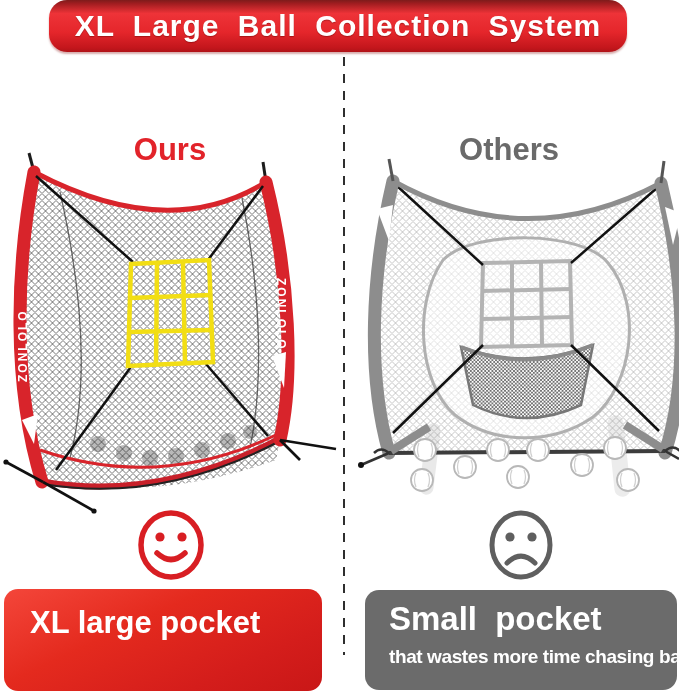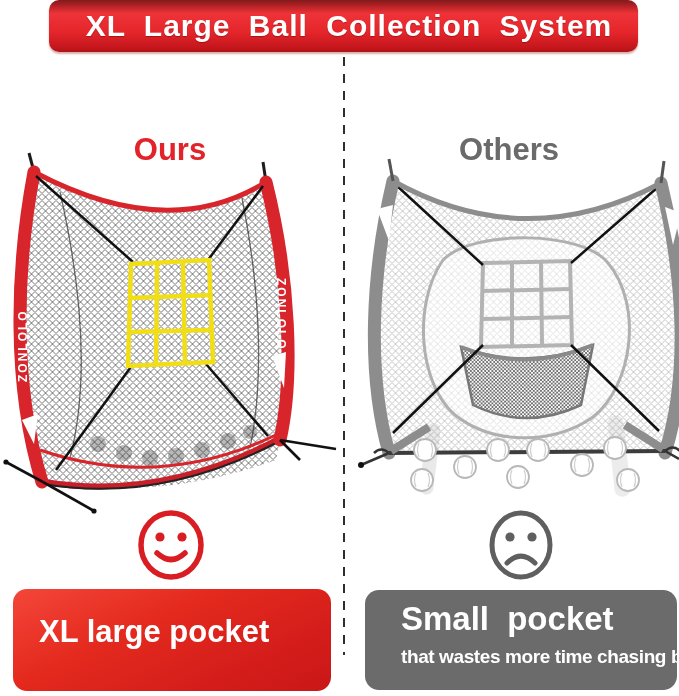--- a/index.html
+++ b/index.html
@@ -1,40 +1,40 @@
 <!DOCTYPE html>
 <html><head>
 <meta charset="utf-8">
 <style>
   html,body{margin:0;padding:0;background:#ffffff;}
   .page{position:relative;width:679px;height:696px;background:#ffffff;overflow:hidden;
         font-family:"Liberation Sans",sans-serif;}
   
-  .banner{position:absolute;left:49px;top:0;width:578px;height:52px;border-radius:10px;
+  .banner{position:absolute;left:49px;top:0;width:578px;height:52px;border-radius:18px;
           background:linear-gradient(180deg,#7e1b1b 0%,#a11d20 7%,#ee3338 26%,#e5262b 62%,#c3161c 92%,#b01318 100%);
-          display:flex;align-items:center;justify-content:center;box-shadow:0 2px 2px rgba(140,20,20,.35);padding-left:11px;}
+          display:flex;align-items:center;justify-content:center;box-shadow:0 2px 2px rgba(140,20,20,.35);}
   .banner-title{color:#ffffff;font-size:30px;font-weight:bold;letter-spacing:1px;word-spacing:9px;
           text-shadow:0 1px 1px rgba(90,0,0,.4);white-space:nowrap;}
   
   .divider{position:absolute;left:343px;top:57px;width:2px;height:598px;
            background-image:repeating-linear-gradient(180deg,#2e2e2e 0 9px,transparent 9px 17px);}
   
   .col-heading{position:absolute;top:112px;width:340px;text-align:center;font-size:31px;font-weight:bold;margin-top:20px;}
   .heading-ours{left:0;color:#e2232a;}
   .heading-others{left:339px;color:#6a6a6a;}
   
   .net-ours{position:absolute;left:0;top:148px;}
   .net-others{position:absolute;left:343px;top:155px;}
   .face-happy{position:absolute;left:132px;top:506px;}
   .face-sad{position:absolute;left:483px;top:506px;}
   
   .callout{position:absolute;border-radius:14px;color:#ffffff;box-sizing:border-box;}
-  .callout-red{left:13px;top:589px;width:318px;height:102px;padding:25px 10px 0 26px;
+  .callout-red{left:4px;top:589px;width:318px;height:102px;padding:16px 10px 0 26px;
       background:linear-gradient(155deg,#f4463a 0%,#e42a1e 38%,#d41d1b 75%,#c91717 100%);}
-  .callout-gray{left:365px;top:590px;width:312px;height:100px;padding:10px 8px 0 36px;background:#6b6b6b;}
+  .callout-gray{left:365px;top:590px;width:312px;height:100px;padding:10px 8px 0 24px;background:#6b6b6b;}
   .callout-title{font-weight:bold;white-space:nowrap;}
   .callout-red .callout-title{font-size:31px;}
   .callout-gray .callout-title{font-size:33px;word-spacing:9px;}
   .callout-body{font-weight:bold;margin-top:5px;line-height:1.28;letter-spacing:-.4px;white-space:nowrap;}
   .callout-red .callout-body{font-size:18.5px;}
   .callout-gray .callout-body{font-size:19px;margin-top:7px;}
   svg text.brand{font-family:"Liberation Sans",sans-serif;font-size:12px;font-weight:bold;
       fill:#ffffff;letter-spacing:2px;}
 </style>
 </head>

